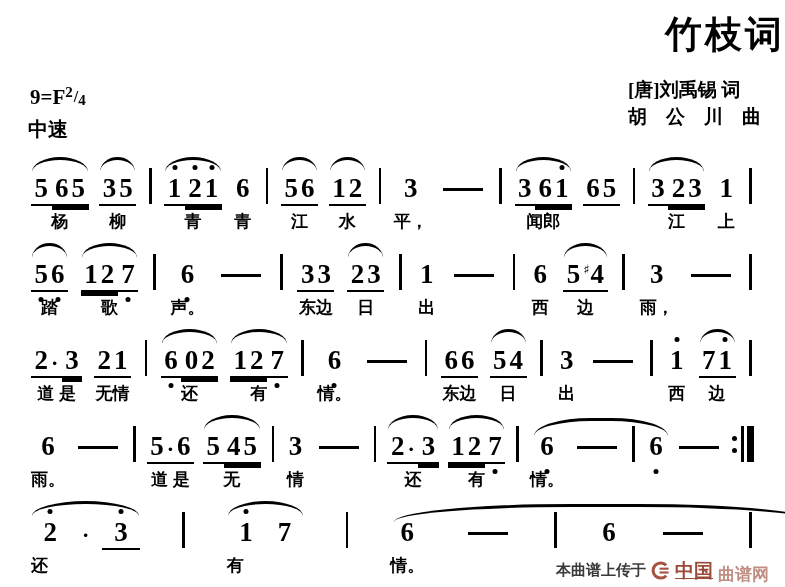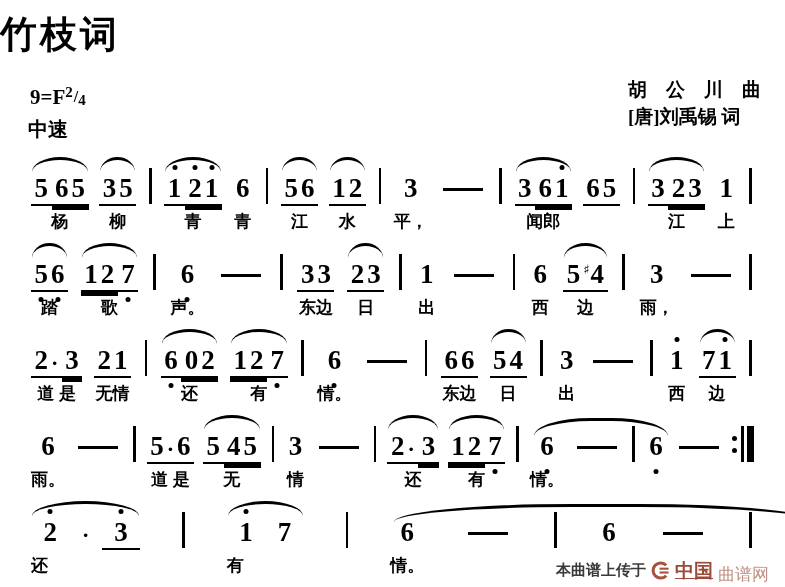--- a/index.html
+++ b/index.html
@@ -1,19 +1,19 @@
 <!DOCTYPE html>
 <html><head>
 <meta charset="utf-8">
 <style>
   html,body{margin:0;padding:0;background:#fff;}
   #page{position:relative;width:785px;height:587px;background:#fff;overflow:hidden;
         font-family:"Liberation Sans",sans-serif;color:#000;}
   
-  #title{position:absolute;top:10px;left:0;right:0;text-align:left;
+  #title{position:absolute;top:10px;left:0;right:0;text-align:right;
          font:900 37px "Liberation Serif",serif;letter-spacing:3px;}
   #keysig{position:absolute;left:30px;top:84px;font:bold 21px "Liberation Serif",serif;}
   .fr{margin-left:0;}
   .frn{font-size:15px;vertical-align:7px;font-weight:bold;}
   .frn::after{content:"/";font-size:16px;vertical-align:-5px;margin:0 0 0 1px;}
   .frd{font-size:15px;vertical-align:-1px;font-weight:bold;}
   #tempo{position:absolute;left:28px;top:116px;font-weight:bold;font-size:20px;}
   #credits{position:absolute;right:24px;top:76px;text-align:left;
            font:600 19px "Liberation Serif",serif;line-height:27px;white-space:nowrap;}
   
@@ -47,36 +47,36 @@
   .repdots{display:flex;flex-direction:column;gap:7px;margin-right:4px;}
   .repdots i{width:5px;height:5px;border-radius:50%;background:#000;}
   .thin{width:2.5px;height:36px;background:#000;margin-right:3px;}
   .thick{width:7px;height:36px;background:#000;}
   .tie{position:absolute;top:14px;height:15px;border-top:3.5px solid #000;
        border-radius:55% 55% 0 0 / 130% 130% 0 0;}
   
   #watermark{position:absolute;right:16px;bottom:1px;display:flex;align-items:center;gap:5px;}
   .wm-pre{font-size:15px;color:#3a3a3a;font-weight:600;}
   .wm-strong{font-size:19px;font-weight:bold;text-decoration:underline;}
-  .wm-light{font-size:17px;font-weight:normal;opacity:.62;margin-top:8px;}
+  .wm-light{font-size:17px;font-weight:bold;opacity:.62;margin-top:8px;}
 </style>
 </head>
 <body>
 
 <div id="page">
   <div id="title">竹枝词</div>
 
   <div id="keysig">
     <span>9=F</span><span class="fr"><span class="frn">2</span><span class="frd">4</span></span>
   </div>
   <div id="tempo">中速</div>
 
   <div id="credits">
+    <div>[唐]刘禹锡 词</div>
     <div>胡　公　川　曲</div>
-    <div>[唐]刘禹锡 词</div>
   </div>
 
   <div id="score">
       <div class="mline">
         <div class="cell">
           <div class="mus">
             <div class="grp">
               <div class="slur"></div>
               <div class="seg l1">
                 <span class="ch">5</span>

